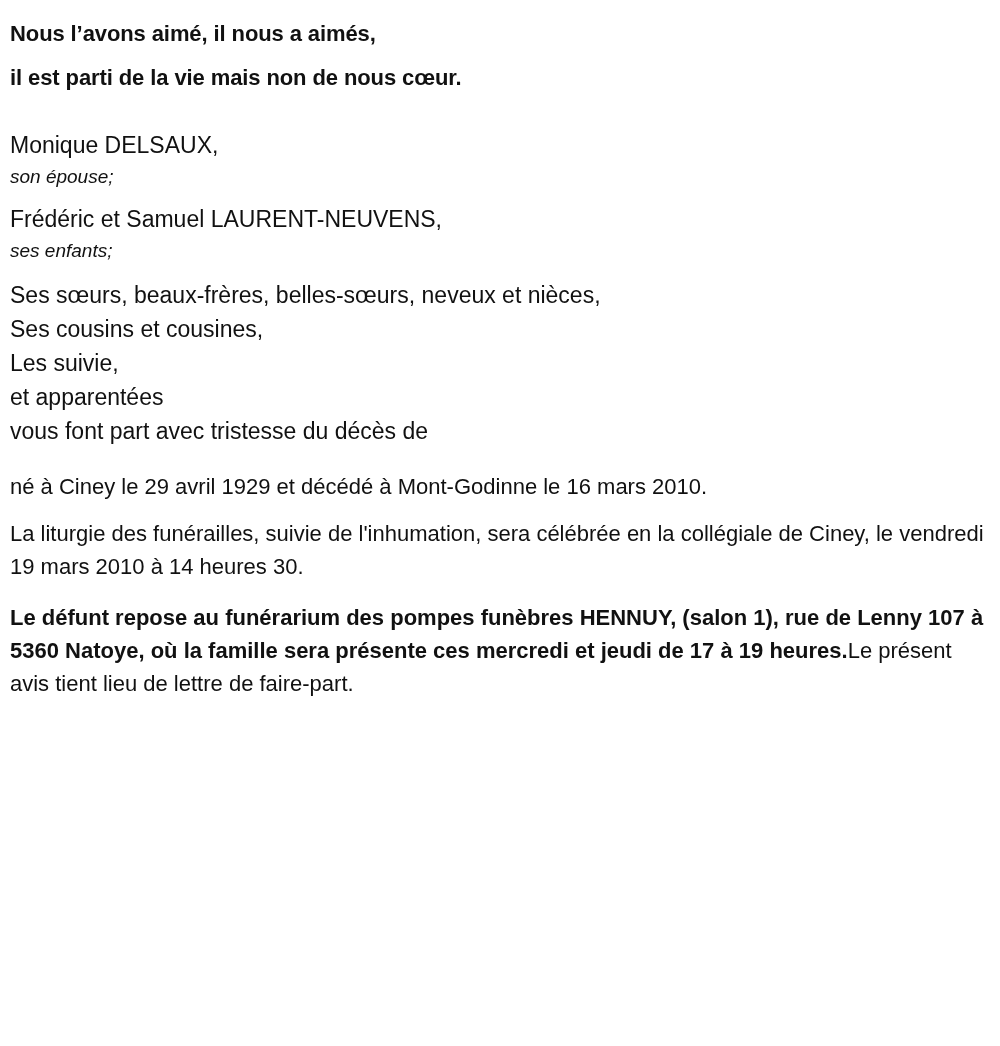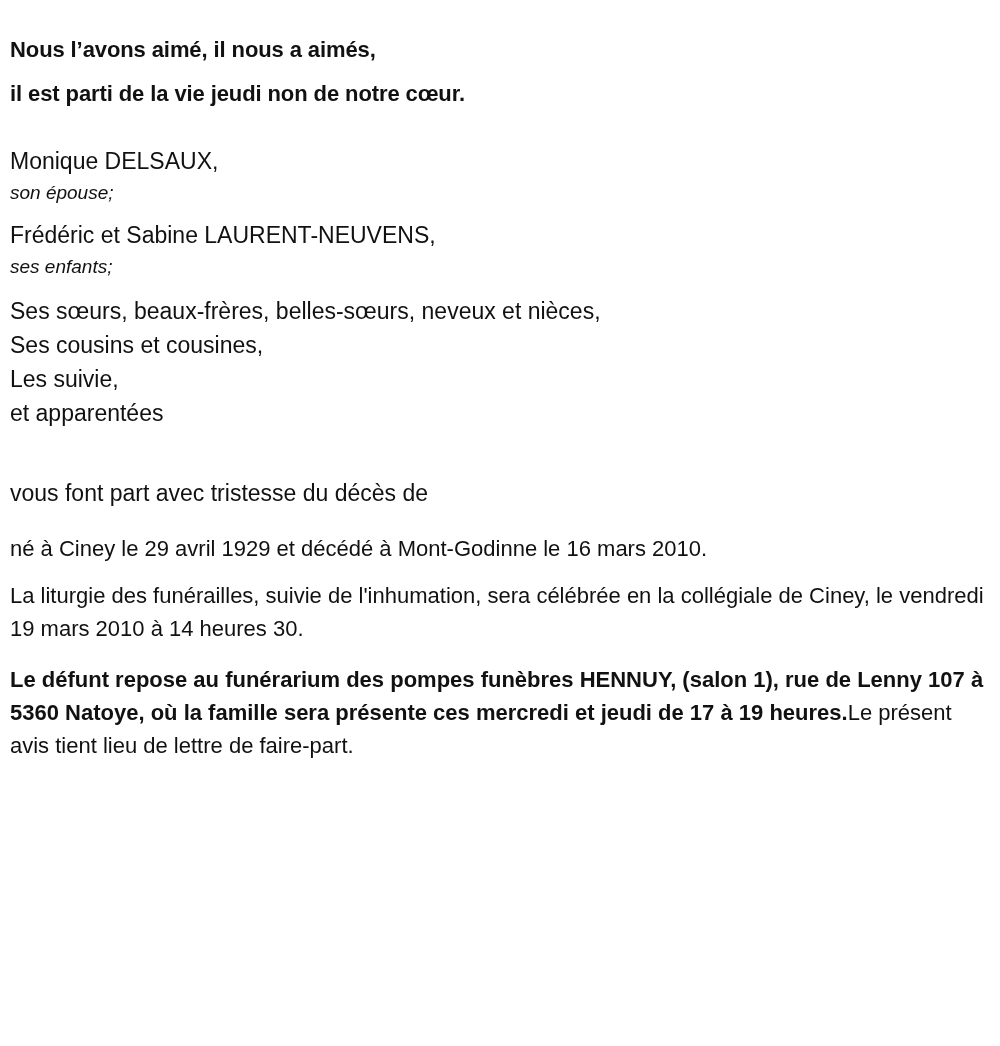--- a/index.html
+++ b/index.html
@@ -13,21 +13,21 @@
     color: #111111;
     -webkit-font-smoothing: antialiased;
   }
   .page {
     position: relative;
     width: 1000px;
     height: 1046px;
     background: #ffffff;
     overflow: hidden;
     box-sizing: border-box;
-    padding: 16px 10px;
+    padding: 0 10px;
   }
 
   
   .epigraph {
     padding-top: 12px;
   }
   .epigraph-line {
     font-size: 22px;
     font-weight: bold;
     line-height: 44px;
@@ -60,21 +60,20 @@
     margin-top: 12px;
   }
   .relatives-line {
     font-size: 23px;
     line-height: 34px;
     white-space: pre;
   }
 
   
   .announce {
-    margin-top: 46px;
     font-size: 23px;
     line-height: 34px;
     white-space: pre;
   }
 
   
   .deceased-name {
     margin-top: 44px;
     font-size: 34px;
     font-weight: bold;
@@ -103,32 +102,32 @@
     margin-top: 18px !important;
   }
 </style>
 </head>
 <body>
 
 <div class="page">
 
   <div class="epigraph">
     <div class="epigraph-line">Nous l’avons aimé, il nous a aimés,</div>
-    <div class="epigraph-line">il est parti de la vie jeudi non de notre cœur.</div>
+    <div class="epigraph-line">il est parti de la vie mais non de nous cœur.</div>
   </div>
 
   <div class="family">
 
     <div class="relation-row">
       <div class="relation-name">Monique DELSAUX,</div>
       <div class="relation-label">son épouse;</div>
     </div>
 
     <div class="relation-row">
-      <div class="relation-name">Frédéric et Sabine LAURENT-NEUVENS,</div>
+      <div class="relation-name">Frédéric et Samuel LAURENT-NEUVENS,</div>
       <div class="relation-label">ses enfants;</div>
     </div>
 
 
     <div class="relatives">
       <div class="relatives-line">Ses sœurs, beaux-frères, belles-sœurs, neveux et nièces,</div>
       <div class="relatives-line">Ses cousins et cousines,</div>
       <div class="relatives-line">Les suivie,</div>
       <div class="relatives-line">et apparentées</div>
     </div>

